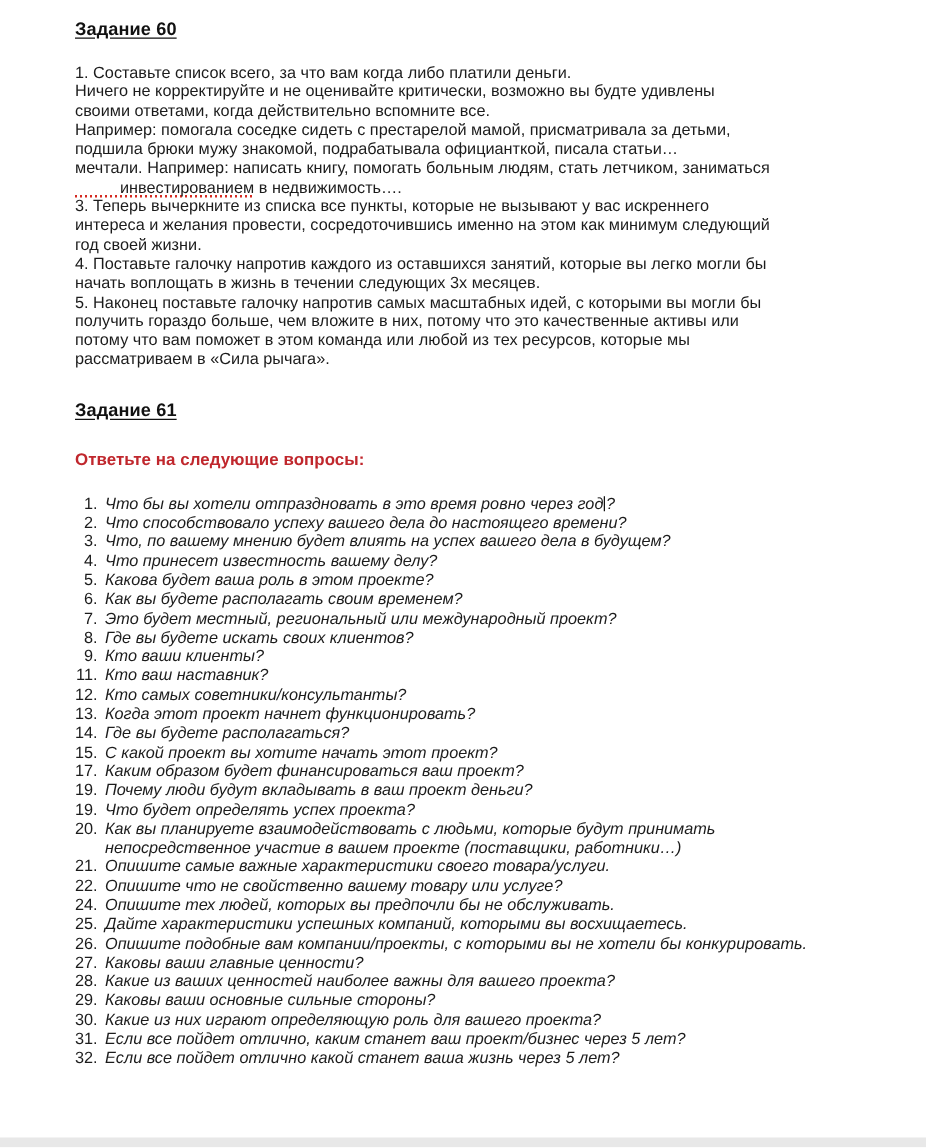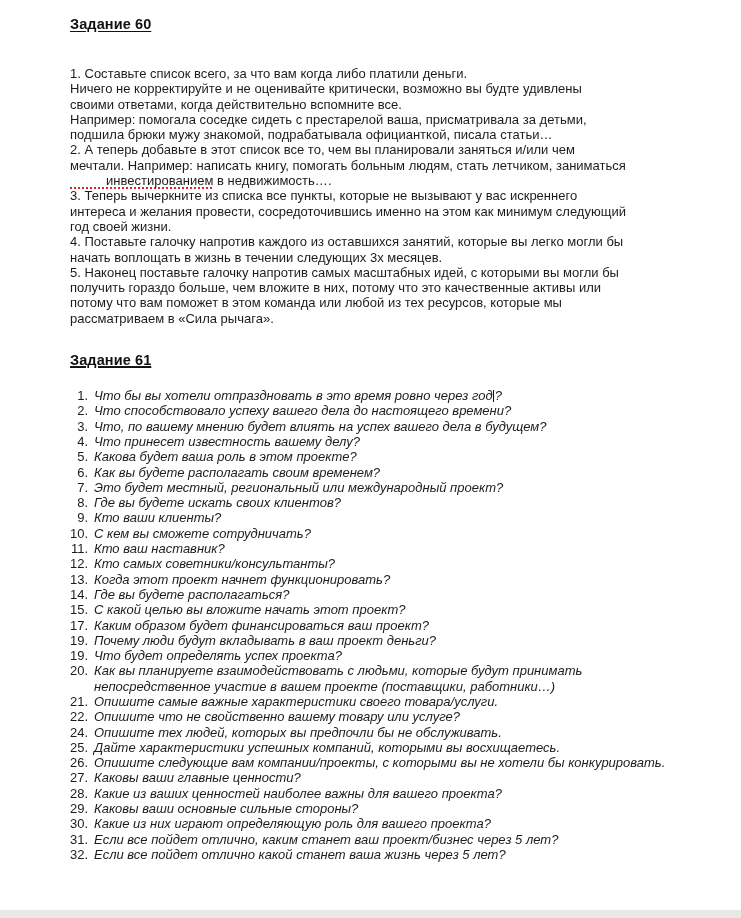--- a/index.html
+++ b/index.html
@@ -16,44 +16,43 @@
   .page {
     position: relative;
     width: 741px;
     height: 918px;
     background: #ffffff;
     overflow: hidden;
     box-sizing: border-box;
   }
   .content {
     position: absolute;
-    left: 70px;
+    left: 60px;
     top: 16px;
     width: 645px;
   }
 
   
   .section-heading {
     font-size: 14.5px;
     font-weight: bold;
     color: #111111;
     text-decoration: underline;
     text-underline-offset: 2px;
     line-height: 17px;
     margin: 0;
     letter-spacing: 0.1px;
   }
   .heading-61-wrap {
     margin-top: 26px;
-    text-decoration: underline;
   }
 
   
   .prose-block {
-    margin-top: 33px;
+    margin-top: 17px;
   }
   .prose-line {
     font-size: 13px;
     line-height: 15.3px;
     color: #1c1c1c;
     white-space: pre-wrap;
     letter-spacing: 0.01px;
   }
   .prose-line .misspelled {
     
@@ -132,23 +131,22 @@
 <div class="page">
   <div class="content">
 
     <div class="section-heading">Задание 60</div>
 
     <div class="prose-block">
       <div id="task60-lines-before">
           <div class="prose-line">1. Составьте список всего, за что вам когда либо платили деньги.</div>
           <div class="prose-line">Ничего не корректируйте и не оценивайте критически, возможно вы будте удивлены</div>
           <div class="prose-line">своими ответами, когда действительно вспомните все.</div>
-          <div class="prose-line">Например: помогала соседке сидеть с престарелой ваша, присматривала за детьми,</div>
+          <div class="prose-line">Например: помогала соседке сидеть с престарелой мамой, присматривала за детьми,</div>
           <div class="prose-line">подшила брюки мужу знакомой, подрабатывала официанткой, писала статьи…</div>
-          <div class="prose-line">2. А теперь добавьте в этот список все то, чем вы планировали заняться и/или чем</div>
           <div class="prose-line">мечтали. Например: написать книгу, помогать больным людям, стать летчиком, заниматься</div>
         </div>
 
       <div class="prose-line"><span class="misspelled">инвестированием</span><span> в недвижимость….</span></div>
 
       <div id="task60-lines-after">
           <div class="prose-line">3. Теперь вычеркните из списка все пункты, которые не вызывают у вас искреннего</div>
           <div class="prose-line">интереса и желания провести, сосредоточившись именно на этом как минимум следующий</div>
           <div class="prose-line">год своей жизни.</div>
           <div class="prose-line">4. Поставьте галочку напротив каждого из оставшихся занятий, которые вы легко могли бы</div>
@@ -157,20 +155,21 @@
           <div class="prose-line">получить гораздо больше, чем вложите в них, потому что это качественные активы или</div>
           <div class="prose-line">потому что вам поможет в этом команда или любой из тех ресурсов, которые мы</div>
           <div class="prose-line">рассматриваем в «Сила рычага».</div>
         </div>
     </div>
 
     <div class="heading-61-wrap">
       <div class="section-heading">Задание 61</div>
     </div>
 
+    <div class="red-instruction">Ответьте на следующие вопросы:</div>
 
     <div class="question-list" id="question-list">
         <div class="q-item">
           <span class="q-num">1.</span>
           <span class="q-text">Что бы вы хотели отпраздновать в это время ровно через год<span class="caret"></span>?</span>
         </div>
         <div class="q-item">
           <span class="q-num">2.</span>
           <span class="q-text">Что способствовало успеху вашего дела до настоящего времени?</span>
         </div>
@@ -196,42 +195,38 @@
         </div>
         <div class="q-item">
           <span class="q-num">8.</span>
           <span class="q-text">Где вы будете искать своих клиентов?</span>
         </div>
         <div class="q-item">
           <span class="q-num">9.</span>
           <span class="q-text">Кто ваши клиенты?</span>
         </div>
         <div class="q-item">
-          <span class="q-num">10.</span>
-          <span class="q-text">С кем вы сможете сотрудничать?</span>
-        </div>
-        <div class="q-item">
           <span class="q-num">11.</span>
           <span class="q-text">Кто ваш наставник?</span>
         </div>
         <div class="q-item">
           <span class="q-num">12.</span>
           <span class="q-text">Кто самых советники/консультанты?</span>
         </div>
         <div class="q-item">
           <span class="q-num">13.</span>
           <span class="q-text">Когда этот проект начнет функционировать?</span>
         </div>
         <div class="q-item">
           <span class="q-num">14.</span>
           <span class="q-text">Где вы будете располагаться?</span>
         </div>
         <div class="q-item">
           <span class="q-num">15.</span>
-          <span class="q-text">С какой целью вы вложите начать этот проект?</span>
+          <span class="q-text">С какой проект вы хотите начать этот проект?</span>
         </div>
         <div class="q-item">
           <span class="q-num">17.</span>
           <span class="q-text">Каким образом будет финансироваться ваш проект?</span>
         </div>
         <div class="q-item">
           <span class="q-num">19.</span>
           <span class="q-text">Почему люди будут вкладывать в ваш проект деньги?</span>
         </div>
         <div class="q-item">
@@ -254,21 +249,21 @@
         <div class="q-item">
           <span class="q-num">24.</span>
           <span class="q-text">Опишите тех людей, которых вы предпочли бы не обслуживать.</span>
         </div>
         <div class="q-item">
           <span class="q-num">25.</span>
           <span class="q-text">Дайте характеристики успешных компаний, которыми вы восхищаетесь.</span>
         </div>
         <div class="q-item">
           <span class="q-num">26.</span>
-          <span class="q-text">Опишите следующие вам компании/проекты, с которыми вы не хотели бы конкурировать.</span>
+          <span class="q-text">Опишите подобные вам компании/проекты, с которыми вы не хотели бы конкурировать.</span>
         </div>
         <div class="q-item">
           <span class="q-num">27.</span>
           <span class="q-text">Каковы ваши главные ценности?</span>
         </div>
         <div class="q-item">
           <span class="q-num">28.</span>
           <span class="q-text">Какие из ваших ценностей наиболее важны для вашего проекта?</span>
         </div>
         <div class="q-item">

